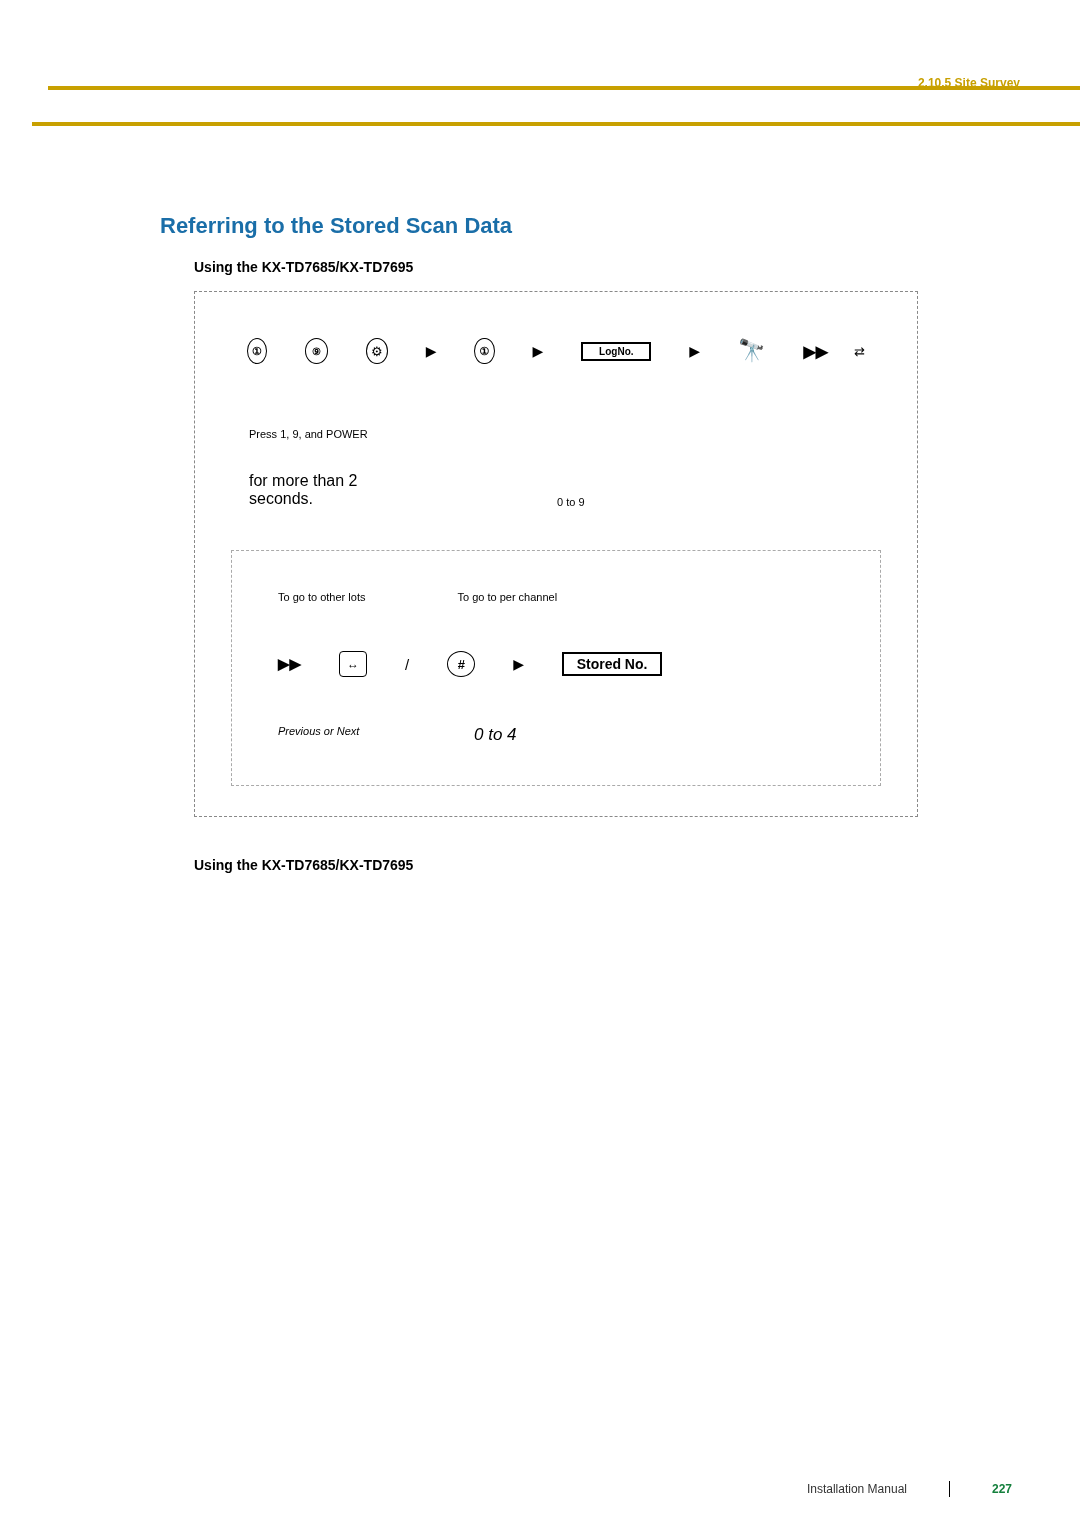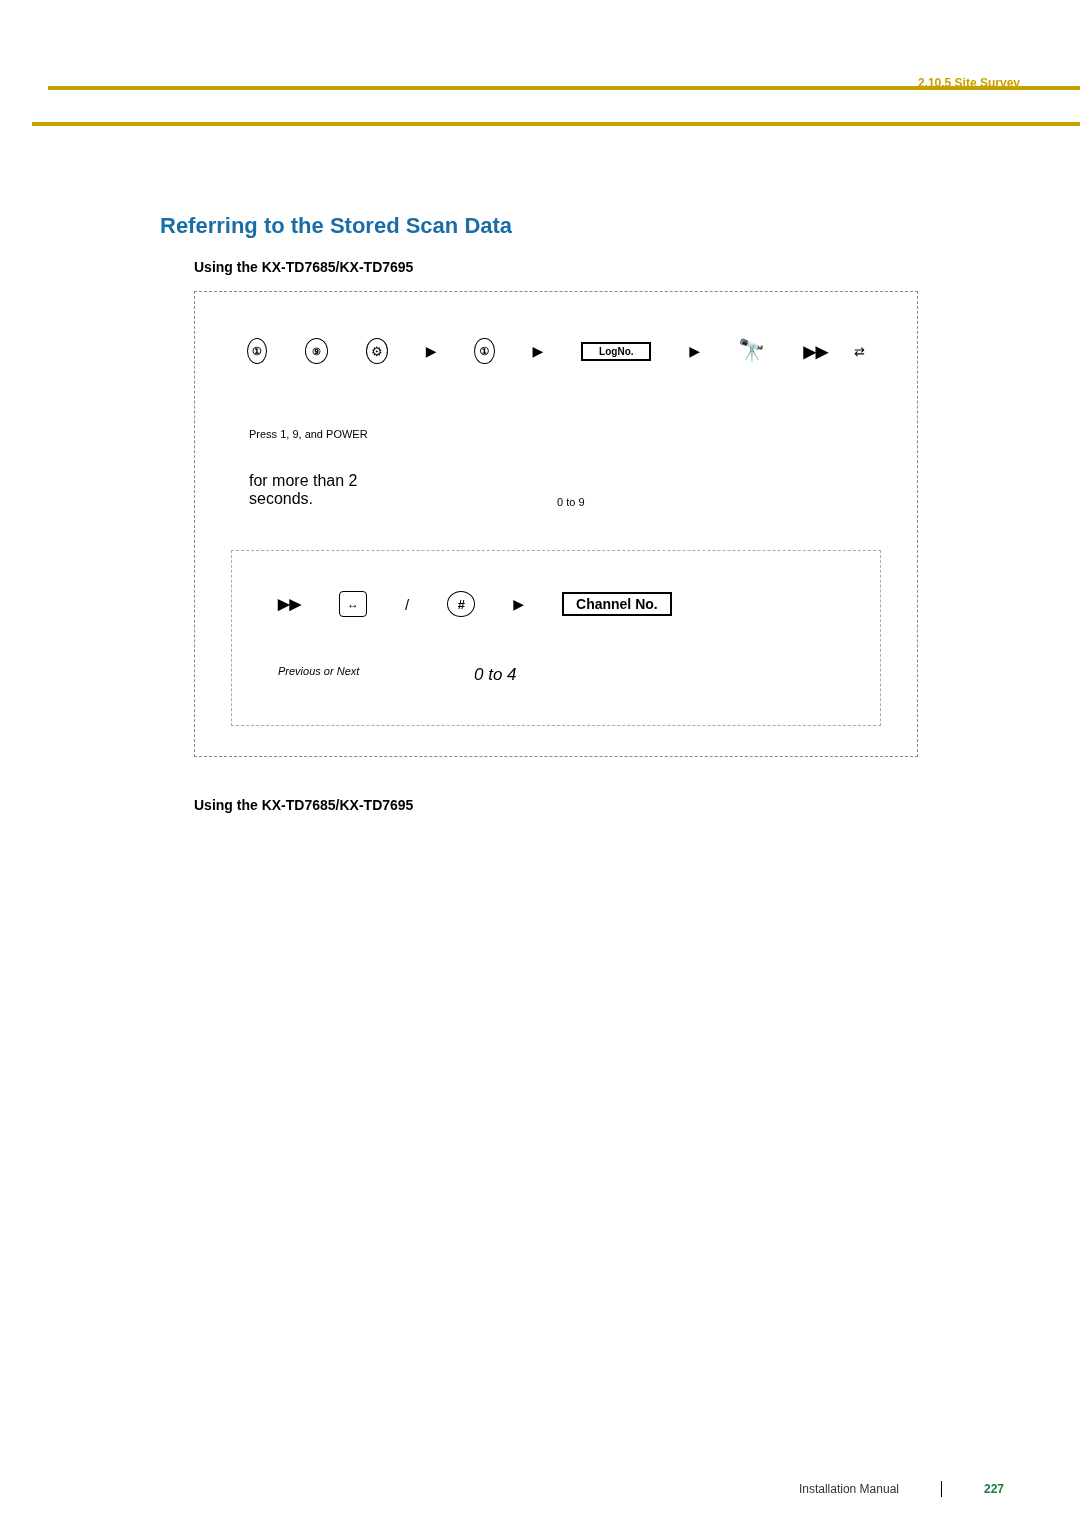--- a/index.html
+++ b/index.html
@@ -131,21 +131,21 @@
 
     
     .second-section {
       margin-top: 10px;
     }
 
     
     .footer {
       position: absolute;
       bottom: 30px;
-      right: 76px;
+      right: 68px;
       display: flex;
       align-items: center;
       gap: 10px;
     }
 
     .footer-text {
       font-size: 12px;
       color: #333;
     }
 
@@ -212,34 +212,38 @@
           <span style="font-size:16px;">for more than 2 seconds.</span>
         </div>
         <div style="width:80px;"></div>
         <div style="display:flex;flex-direction:column; margin-left:20px;">
           <span style="font-size:11px;">0 to 9</span>
         </div>
       </div>
 
       <div class="inner-dashed-section">
 
+        <div style="display:flex; gap:60px; margin-bottom:8px;">
+          <span style="font-size:11px;">To go to other lots</span>
+          <span style="font-size:11px;">To go to per channel</span>
+        </div>
 
         <div class="inner-diagram-row">
 
           <span style="font-size:15px;font-weight:bold;">▶▶</span>
 
           <span style="display:inline-flex;align-items:center;justify-content:center;width:28px;height:26px;border-radius:4px;border:1.5px solid #000;font-size:12px;">↔</span>
 
           <span style="font-size:15px;">/</span>
 
           <span style="display:inline-flex;align-items:center;justify-content:center;width:28px;height:26px;border-radius:50%;border:1.5px solid #000;font-size:13px;font-weight:bold;">#</span>
 
           <span class="arrow-right">▶</span>
 
-          <span class="channel-box">Channel No.</span>
+          <span class="channel-box">Stored No.</span>
         </div>
 
         <div style="display:flex; margin-top:4px;font-style:italic;">
           <span style="font-size:11px; width:140px;">Previous or Next</span>
           <span style="font-size:17px; margin-left:40px;">0 to 4</span>
         </div>
       </div>
 
     </div>
   </div>

